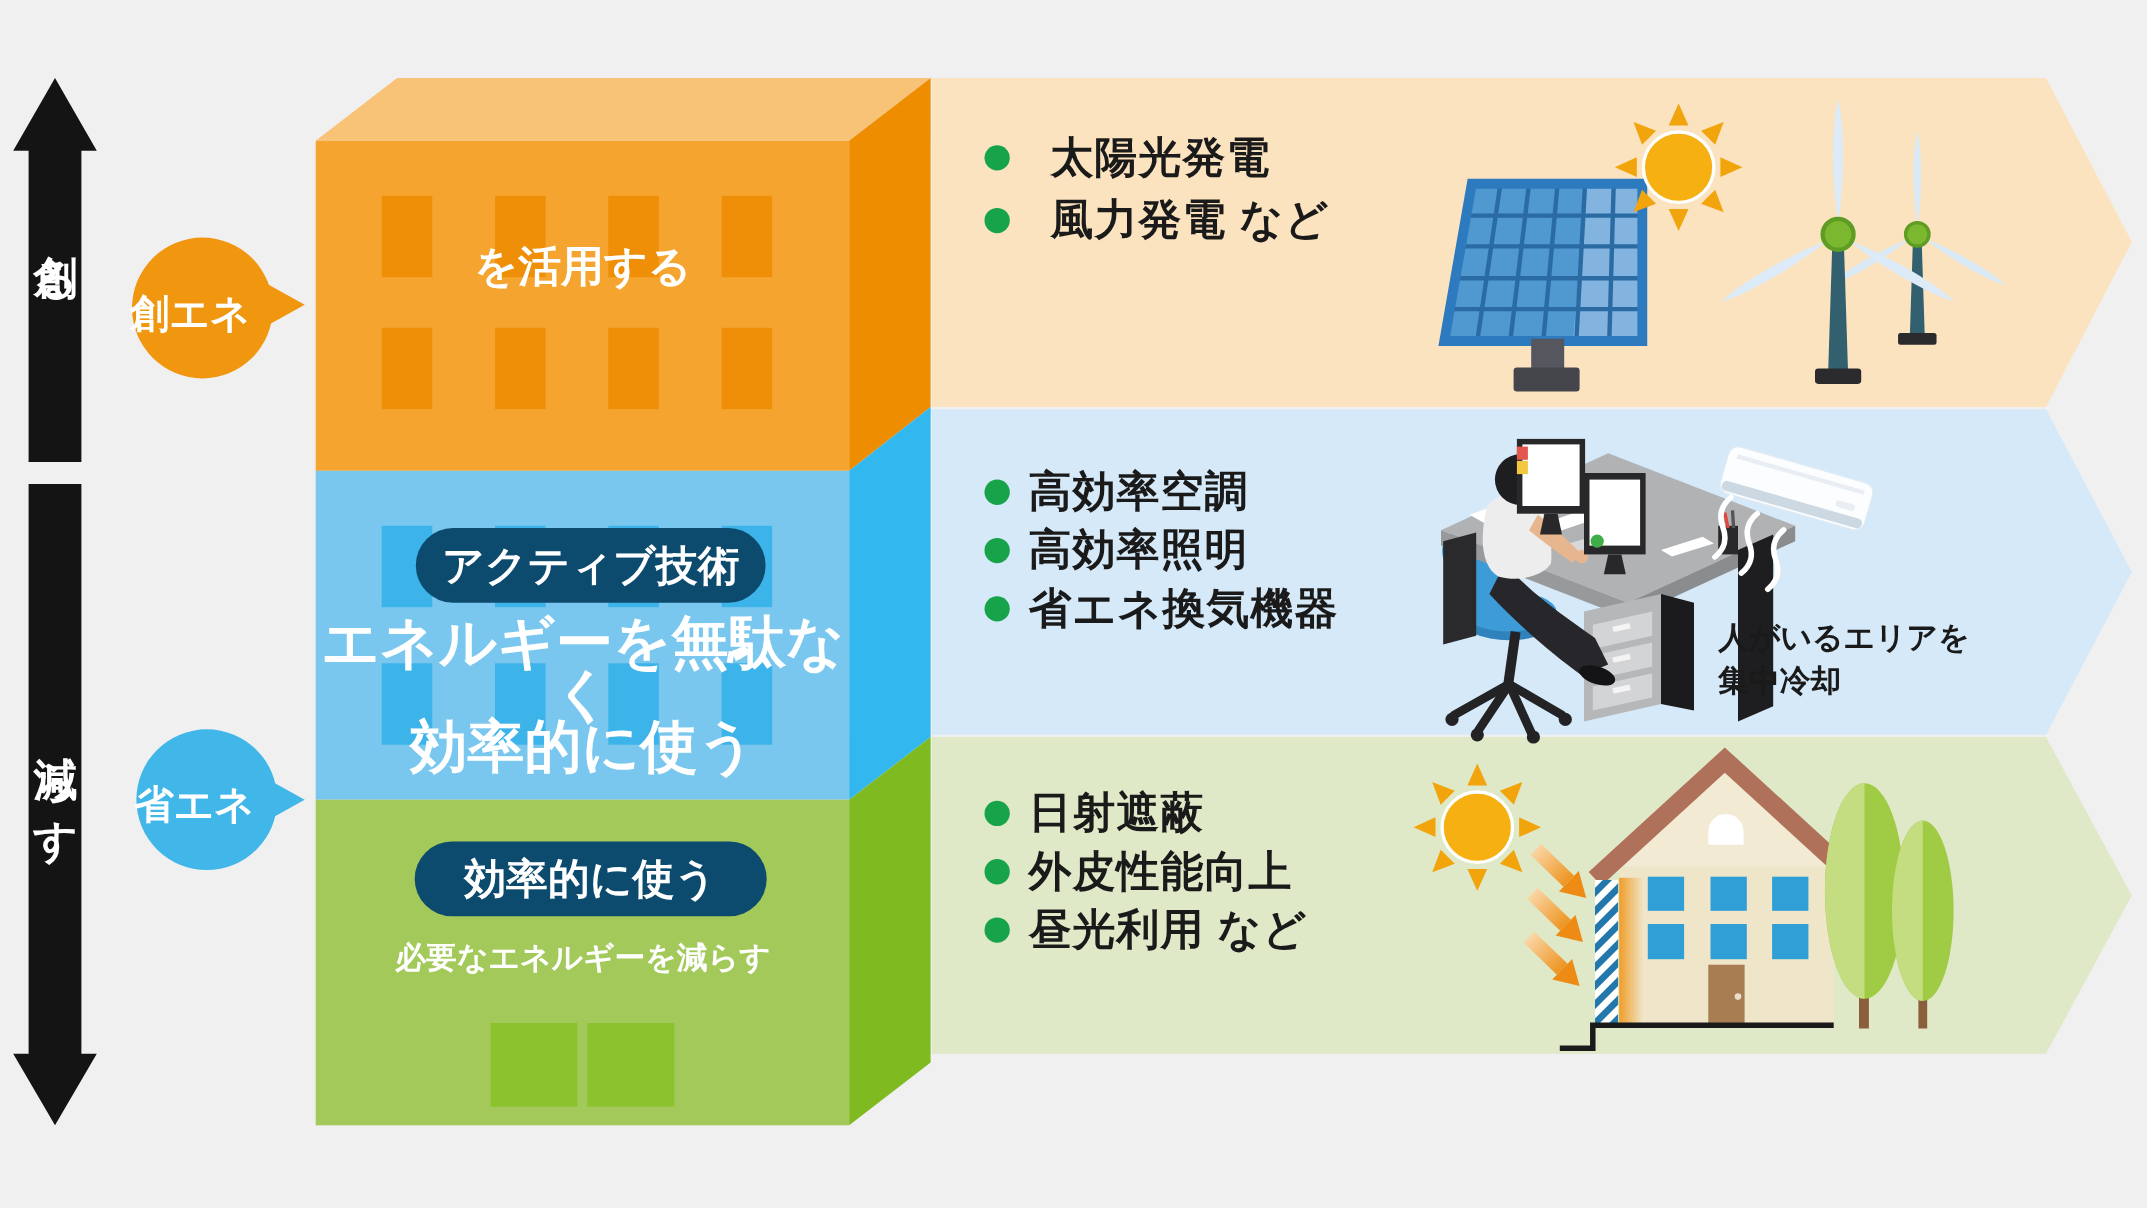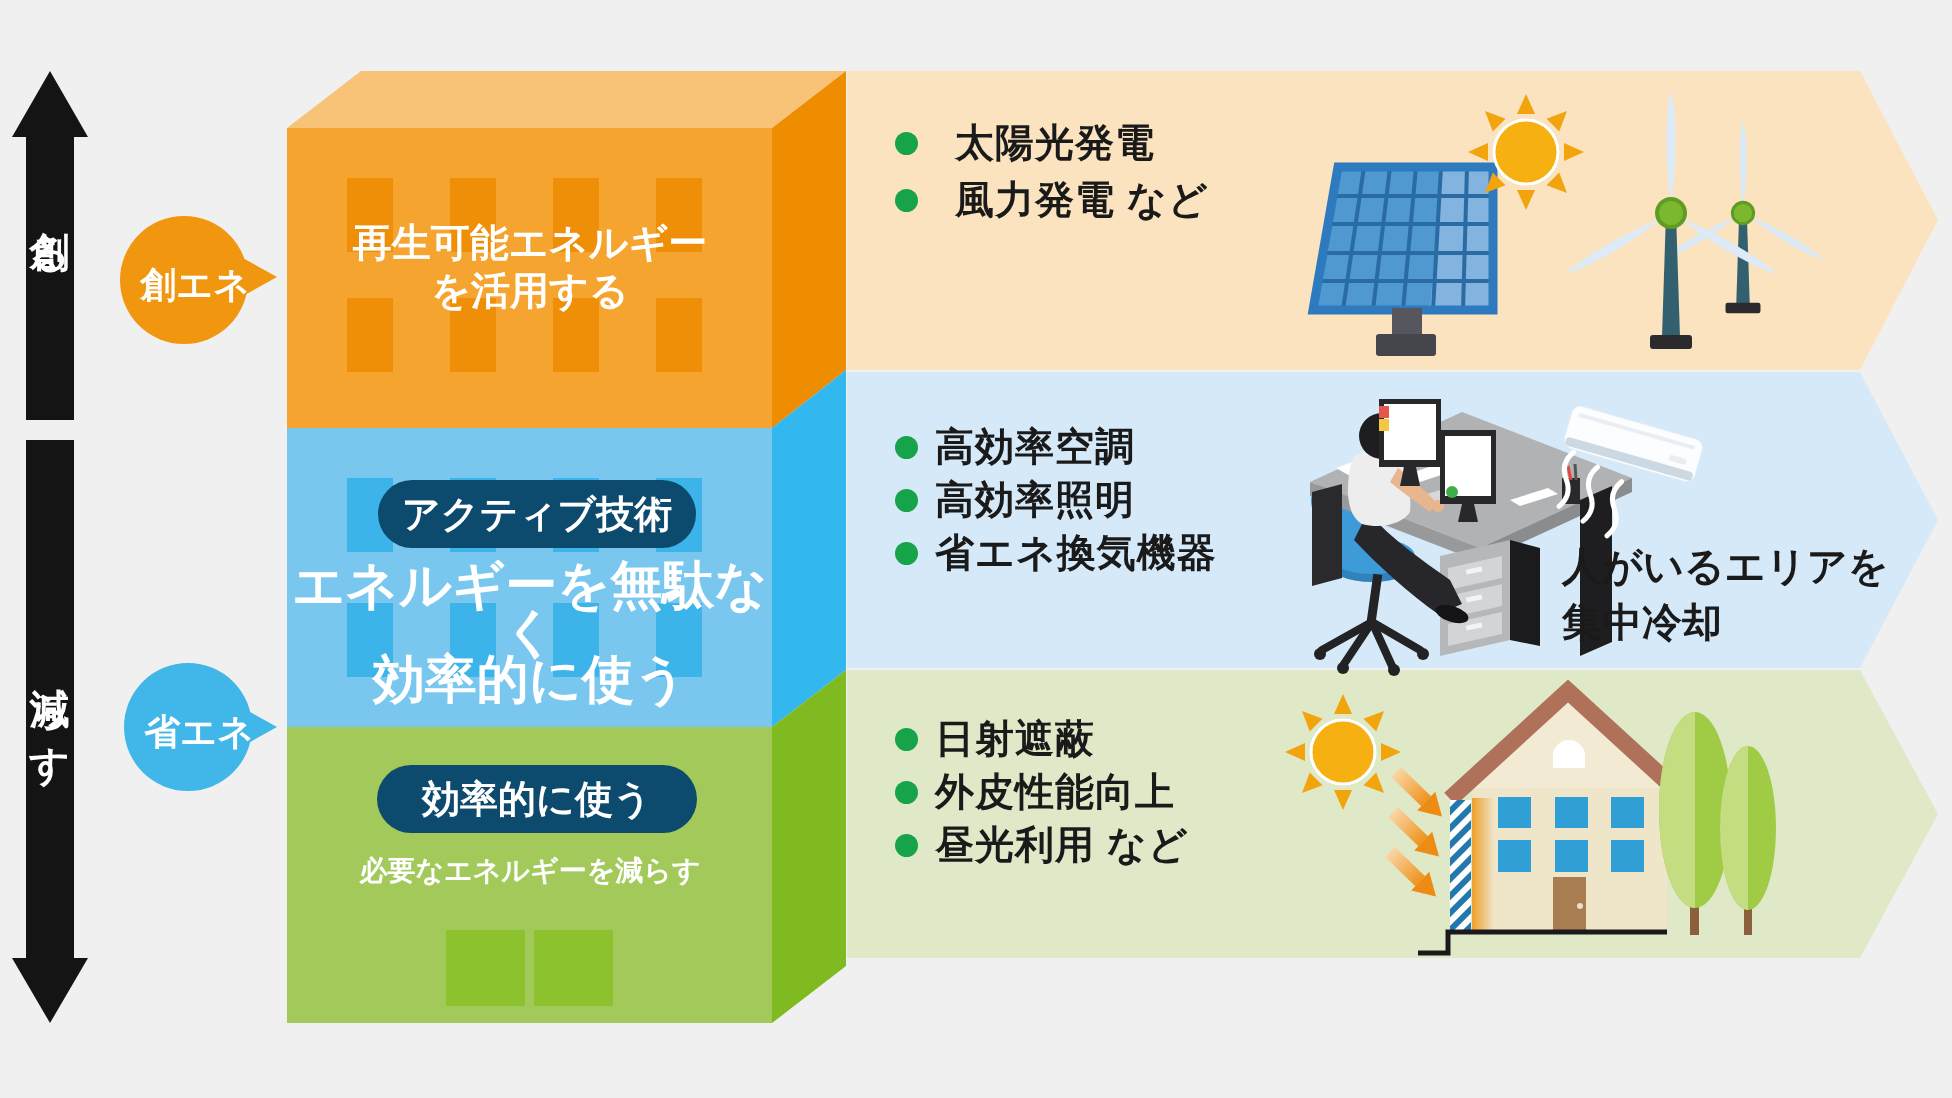--- a/index.html
+++ b/index.html
@@ -1,40 +1,40 @@
 <!DOCTYPE html>
 <html><head>
 <meta charset="utf-8">
 <style>
   html,body{margin:0;padding:0;background:#f0f0f0;}
   #stage{position:relative;width:1952px;height:1098px;background:#f0f0f0;overflow:hidden;
          font-family:"Liberation Sans","DejaVu Sans",sans-serif;}
   #scene{position:absolute;left:0;top:0;}
   .overlay{position:absolute;left:0;top:0;width:1952px;height:1098px;pointer-events:none;}
-  .badge-label{position:absolute;width:132px;text-align:right;color:#fff;font-weight:700;font-size:36px;}
+  .badge-label{position:absolute;width:132px;text-align:left;color:#fff;font-weight:700;font-size:36px;}
   .arrow-label{position:absolute;left:22px;width:56px;color:#fff;font-weight:700;font-size:40px;
                writing-mode:vertical-rl;text-orientation:upright;letter-spacing:8px;text-align:center;}
   .bldg-text{position:absolute;left:287px;width:486px;text-align:center;color:#fff;font-weight:700;}
   .t-renew{top:219px;font-size:39px;line-height:48px;}
   .t-active{top:562px;font-size:52px;line-height:47px;}
   .t-passive{top:852px;font-size:28px;}
   .pill{position:absolute;height:68px;border-radius:34px;background:#0c4a6e;color:#fff;font-weight:700;
         font-size:38px;display:flex;align-items:center;justify-content:center;}
   .pill-active{left:378px;top:480px;width:318px;}
   .pill-passive{left:377px;top:765px;width:320px;}
   .blist{position:absolute;list-style:none;margin:0;padding:0;}
   .blist li{display:flex;align-items:center;gap:17px;height:46px;}
   .blist.loose li{margin-bottom:11px;gap:37px;}
   .blist.tight li{margin-bottom:7px;}
   .dot{width:23px;height:23px;border-radius:50%;background:#17a349;flex:0 0 auto;}
   .btxt{font-size:39px;font-weight:700;color:#1a1a1a;letter-spacing:1px;white-space:nowrap;}
   #list1{left:895px;top:120px;}
   #list2{left:895px;top:424px;}
   #list3{left:895px;top:716px;}
-  .note{position:absolute;left:1562px;top:538px;font-size:40px;font-weight:700;color:#1a1a1a;line-height:1.4;}
+  .note{position:absolute;left:1562px;top:560px;font-size:28px;font-weight:700;color:#1a1a1a;line-height:1.4;}
 </style>
 </head>
 <body>
 
 <div id="stage">
 
 <svg id="scene" width="1952" height="1098" viewBox="0 0 1952 1098">
   <defs>
     <pattern id="stripePat" width="12" height="12" patternUnits="userSpaceOnUse" patternTransform="rotate(45)">
       <rect width="12" height="12" fill="#ffffff"></rect>
@@ -287,21 +287,20 @@
 
 <div class="overlay">
 
   <div class="arrow-label" style="top:200px">創る</div>
   <div class="arrow-label" style="top:656px">減らす</div>
 
   <div class="badge-label" style="left:118px;top:261px">創エネ</div>
   <div class="badge-label" style="left:122px;top:708px">省エネ</div>
 
   <div class="bldg-text t-renew">
-    <div>再生可能エネルギー</div>
     <div>を活用する</div>
   </div>
 
   <div class="pill pill-active">アクティブ技術</div>
   <div class="bldg-text t-active">
     <div>エネルギーを無駄なく</div>
     <div>効率的に使う</div>
   </div>
 
   <div class="pill pill-passive">効率的に使う</div>

